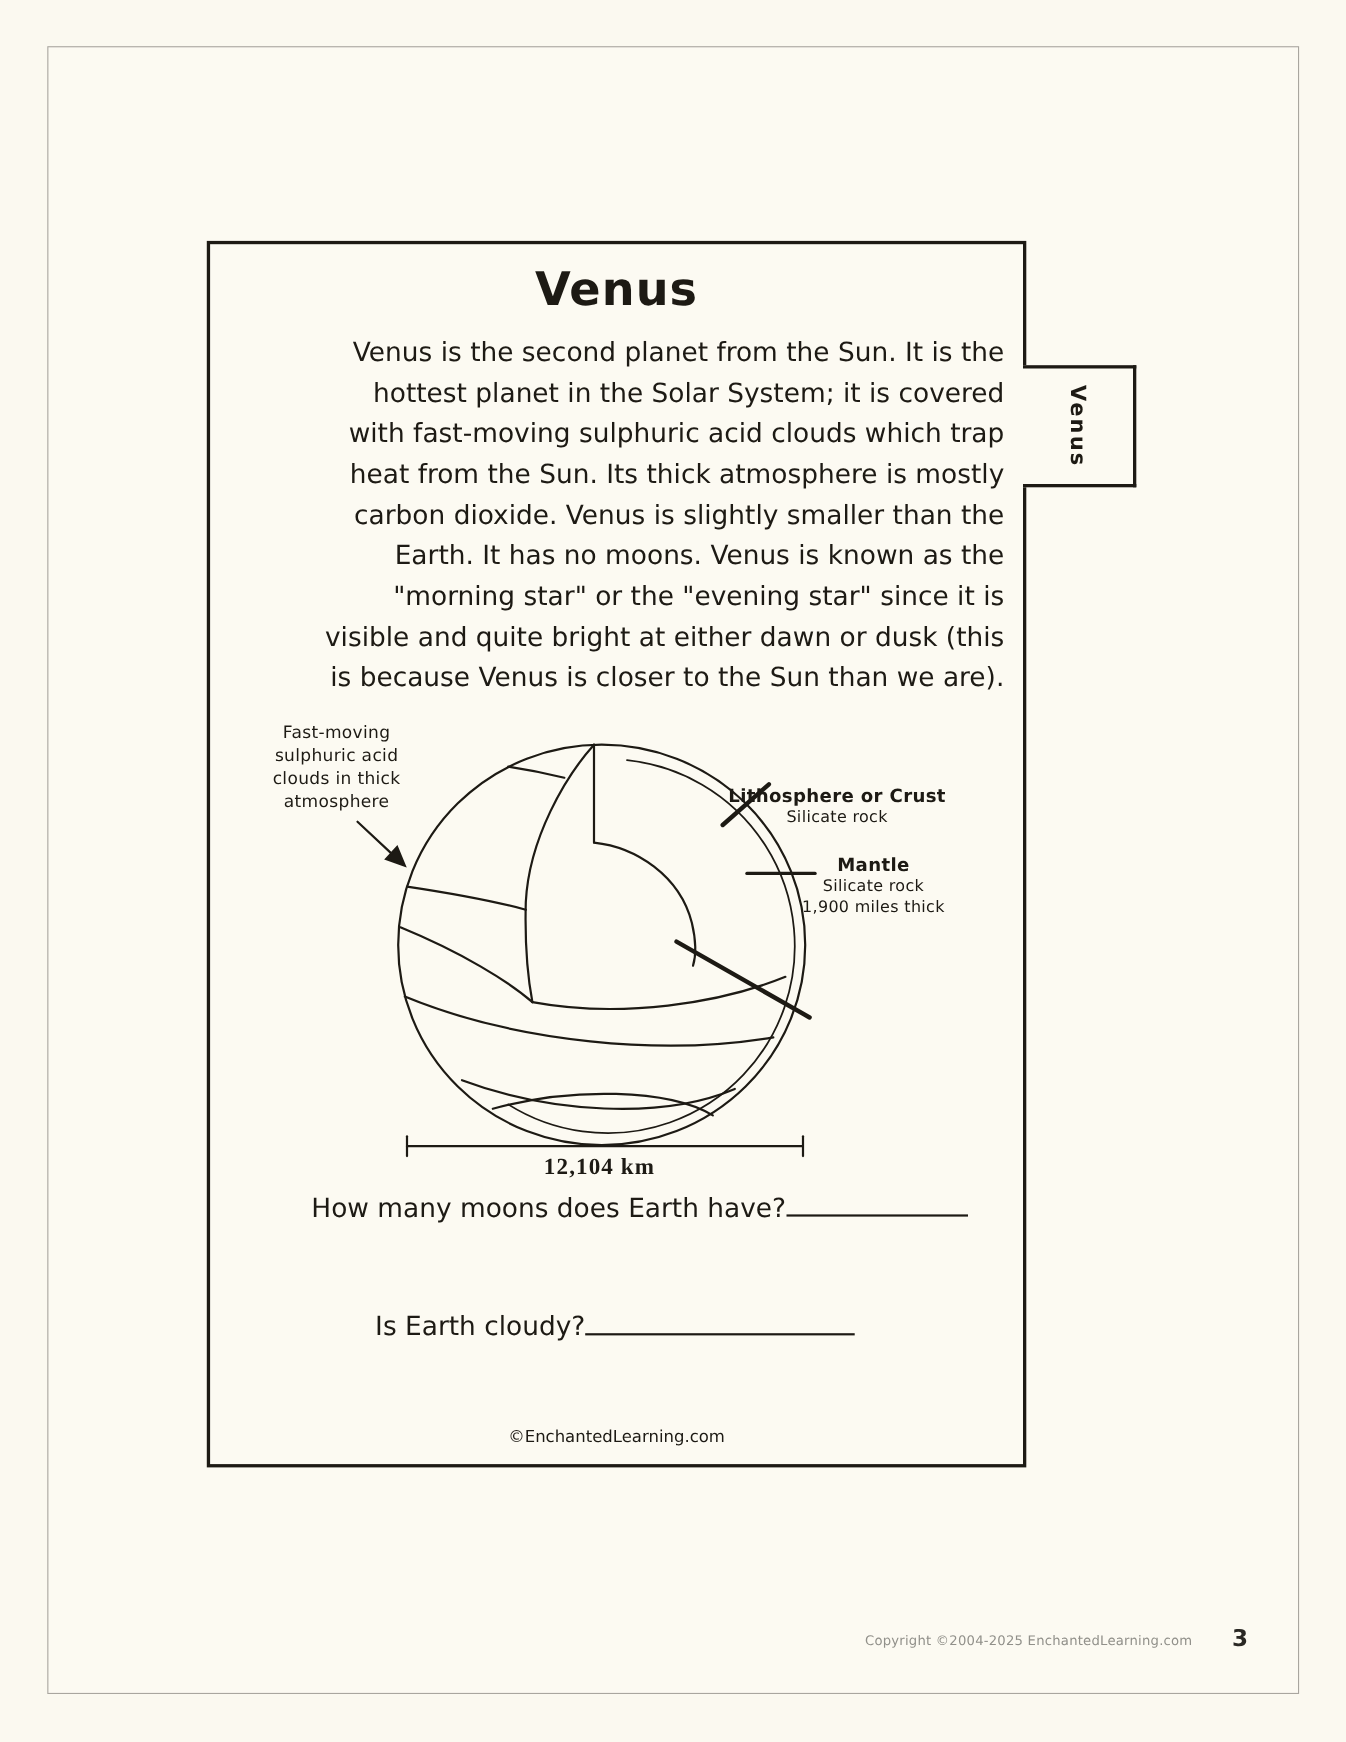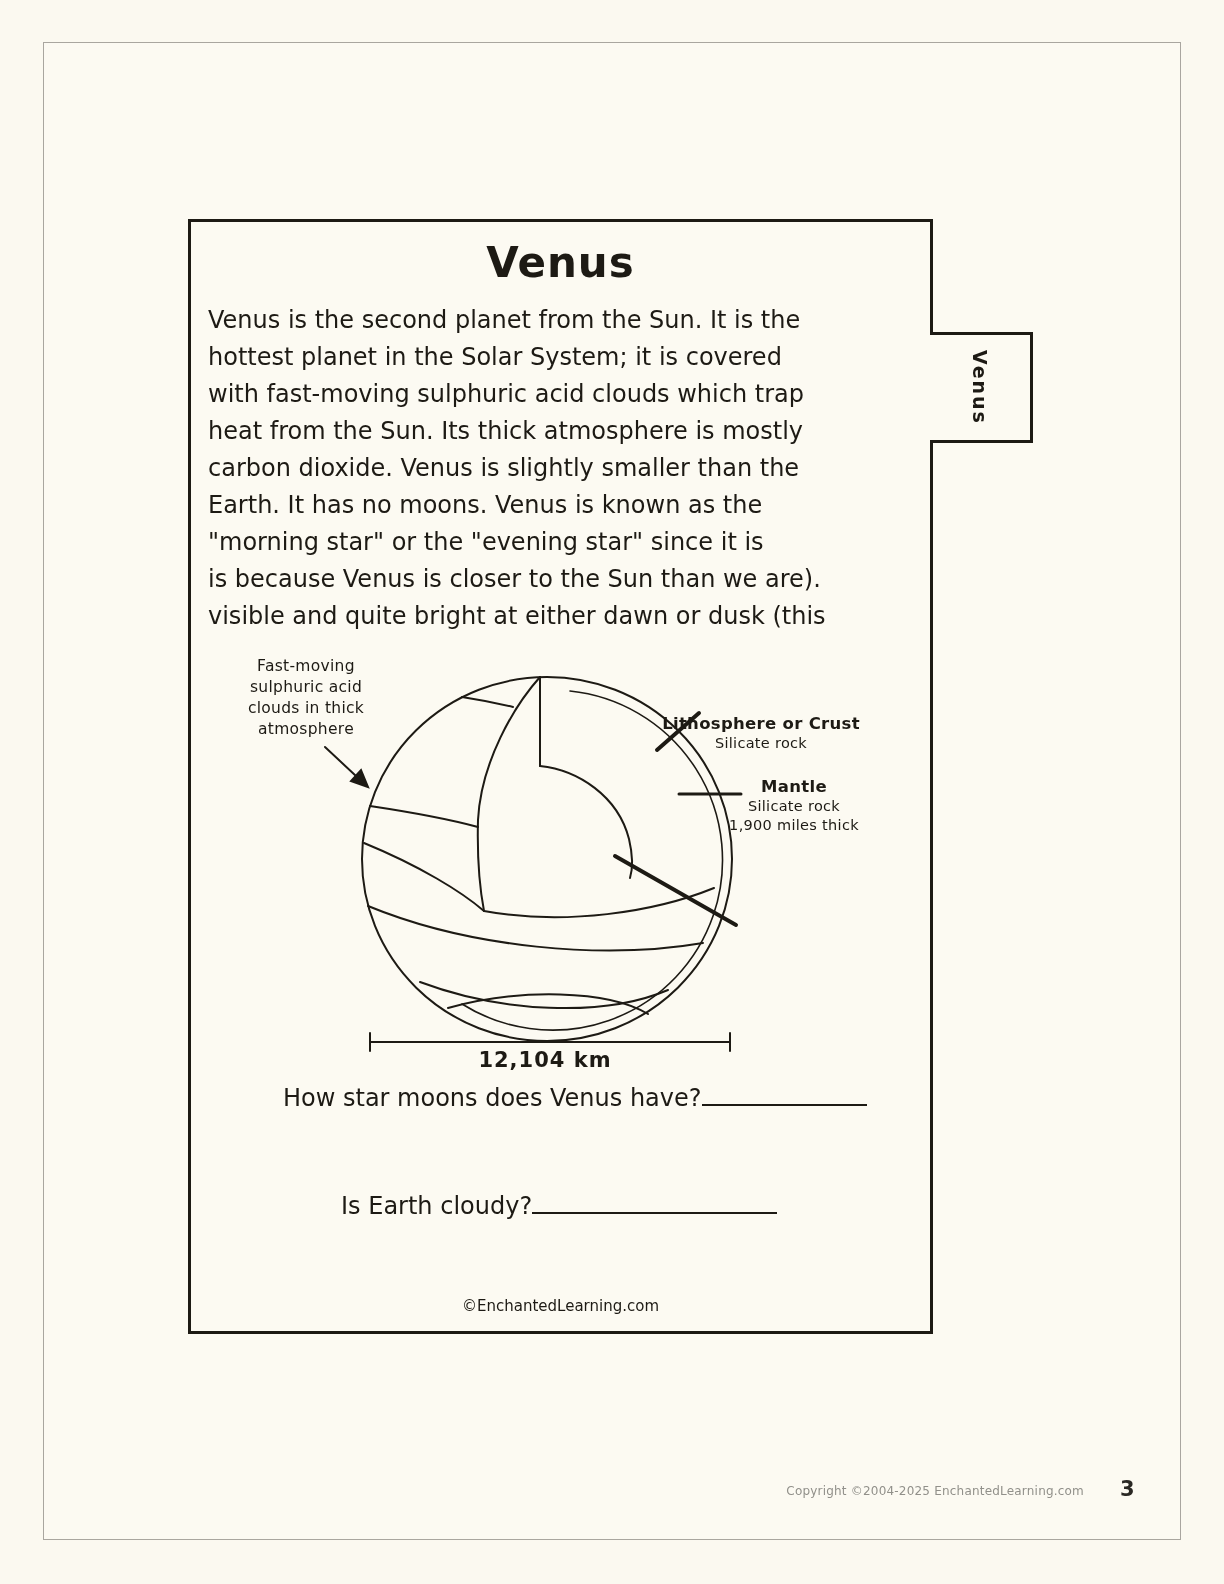--- a/index.html
+++ b/index.html
@@ -26,36 +26,36 @@
   }
   .tab span{
     writing-mode:vertical-rl;font-size:19px;letter-spacing:2px;
     font-weight:600;white-space:nowrap;
   }
   .title{
     position:absolute;left:188px;top:238px;width:745px;text-align:center;
     font-size:42px;font-weight:bold;letter-spacing:1px;
   }
   .para{
-    position:absolute;left:208px;top:302px;width:705px;text-align:left;
+    position:absolute;left:208px;top:302px;width:705px;text-align:right;
   }
   .para div{
     white-space:nowrap;font-size:24px;line-height:37px;font-weight:500;
   }
   .diagram-svg{position:absolute;left:188px;top:640px;width:745px;height:440px;}
   .dlabel{position:absolute;text-align:center;line-height:20px;}
   .dlabel .b{font-weight:bold;font-size:16.5px;letter-spacing:0.3px;line-height:20px;}
   .dlabel .s{font-size:14.5px;letter-spacing:0.3px;line-height:19px;}
   .cloud-label{
     position:absolute;left:233px;top:656px;width:146px;text-align:center;
     font-size:15.5px;line-height:21px;letter-spacing:0.3px;
   }
   .km-label{
     position:absolute;left:445px;top:1048px;width:200px;text-align:center;
-    font-size:21px;font-weight:bold;letter-spacing:1px;
+    font-size:21px;font-weight:bold;letter-spacing:1px;font-family:Liberation Serif, serif;
   }
   .question{
     position:absolute;white-space:nowrap;font-size:24px;font-weight:500;
   }
   .blank{
     display:inline-block;border-bottom:2.5px solid #1d1a14;height:24px;
     vertical-align:baseline;
   }
   .credit{
     position:absolute;left:188px;top:1297px;width:745px;text-align:center;
@@ -88,22 +88,22 @@
   <div class="title">Venus</div>
 
   <div class="para">
     <div>Venus is the second planet from the Sun.  It is the</div>
     <div>hottest planet in the Solar System; it is covered</div>
     <div>with fast-moving sulphuric acid clouds which trap</div>
     <div>heat from the Sun.  Its thick atmosphere is mostly</div>
     <div>carbon dioxide.  Venus is slightly smaller than the</div>
     <div>Earth.  It has no moons.  Venus is known as the</div>
     <div>"morning star" or the "evening star" since it is</div>
+    <div>visible and quite bright at either dawn or dusk (this</div>
     <div>is because Venus is closer to the Sun than we are).</div>
-    <div>visible and quite bright at either dawn or dusk (this</div>
   </div>
 
   <svg class="diagram-svg" viewBox="188 640 745 440" fill="none" stroke="#1d1a14" stroke-width="2" stroke-linecap="round">
 
     <ellipse cx="547" cy="859" rx="185" ry="182"></ellipse>
 
     <path d="M 570 691 A 170 170 0 1 1 462 1004" stroke-width="1.6"></path>
 
     <path d="M 540 677 L 540 766"></path>
     <path d="M 540 677 C 514 706 481 762 478 820 C 477 858 480 890 484 911"></path>
@@ -144,21 +144,21 @@
   <div class="dlabel" style="left:694px;top:777px;width:200px;">
     <div class="b">Mantle</div>
     <div class="s">Silicate rock</div>
     <div class="s">1,900 miles thick</div>
   </div>
 
 
   <div class="km-label">12,104 km</div>
 
   <div class="question" style="left:283px;top:1080px;">
-    <span>How star moons does Venus have?</span><span class="blank" style="width:165px;"></span>
+    <span>How many moons does Earth have?</span><span class="blank" style="width:165px;"></span>
   </div>
   <div class="question" style="left:341px;top:1188px;">
     <span>Is Earth cloudy?</span><span class="blank" style="width:245px;"></span>
   </div>
 
   <div class="credit">©EnchantedLearning.com</div>
 
   <div class="footer-copy">Copyright ©2004-2025 EnchantedLearning.com</div>
 
   <div class="page-num">3</div>

